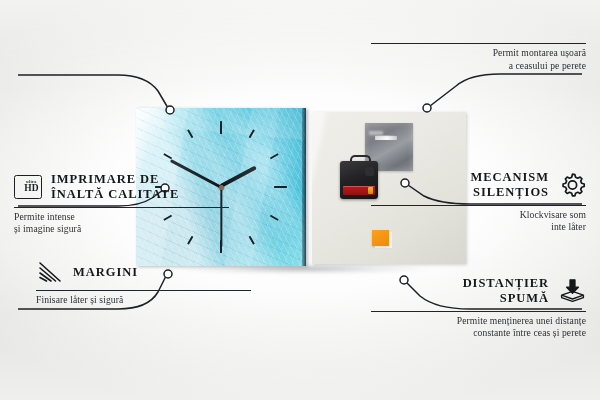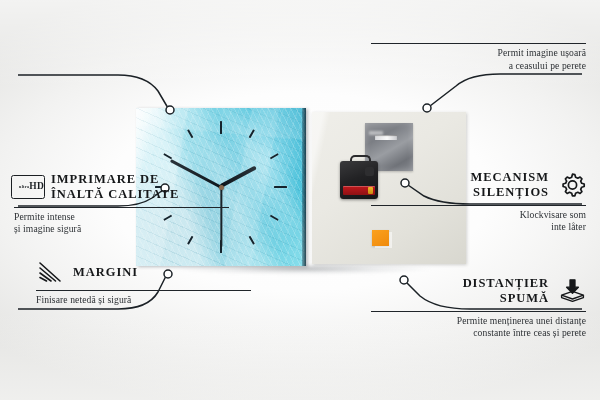--- a/index.html
+++ b/index.html
@@ -156,21 +156,21 @@
   }
   .feat .sub{
     font-family:"Liberation Serif",serif;
     font-size:9.6px;color:#2c3034;line-height:1.34;margin-top:3px;letter-spacing:.1px;
   }
   .feat.right .sub{text-align:right;}
   .ico{flex:0 0 auto;width:28px;height:26px;display:flex;align-items:center;justify-content:center;}
   .ico svg{display:block;}
   .hdbadge{
     width:26px;height:22px;border:1.4px solid #1b1f23;border-radius:2.5px;
-    display:flex;flex-direction:row;align-items:center;justify-content:center;line-height:1;padding-left:7px;
+    display:flex;flex-direction:column;align-items:center;justify-content:center;line-height:1;padding-left:7px;
   }
   .hdbadge u{font-size:4.2px;letter-spacing:.3px;text-decoration:none;font-weight:700;color:#1b1f23;}
   .hdbadge b{font-size:9.5px;font-weight:700;letter-spacing:.2px;color:#1b1f23;margin-top:.5px;}
 
   
   #f-glass{left:14px;top:40px;}
   #f-print{left:14px;top:172px;}
   #f-edge{left:14px;top:259px;margin-left:22px;}
   #f-hang{right:14px;top:38px;width:215px;}
   #f-mech{right:14px;top:170px;width:215px;}
@@ -306,28 +306,28 @@
             <line x1="2" y1="16.5" x2="8.5" y2="20"></line>
           </g>
         </svg>
       </span>
       <span class="ttl">
         <span>MARGINI</span><br>
       </span>
     </div>
     <div class="rule"></div>
     <div class="sub">
-      <span>Finisare netedă și sigură</span>
+      <span>Finisare låter și sigură</span>
     </div>
   </div>
 
   <div class="feat right" id="f-hang">
     <div class="rule"></div>
     <div class="sub">
-      <span>Permit imagine ușoară</span><br>
+      <span>Permit montarea ușoară</span><br>
       <span>a ceasului pe perete</span>
     </div>
   </div>
 
   <div class="feat right" id="f-spacer">
     <div class="row">
       <span class="ttl">
         <span>DISTANȚIER</span><br>
         <span>SPUMĂ</span>
       </span>

